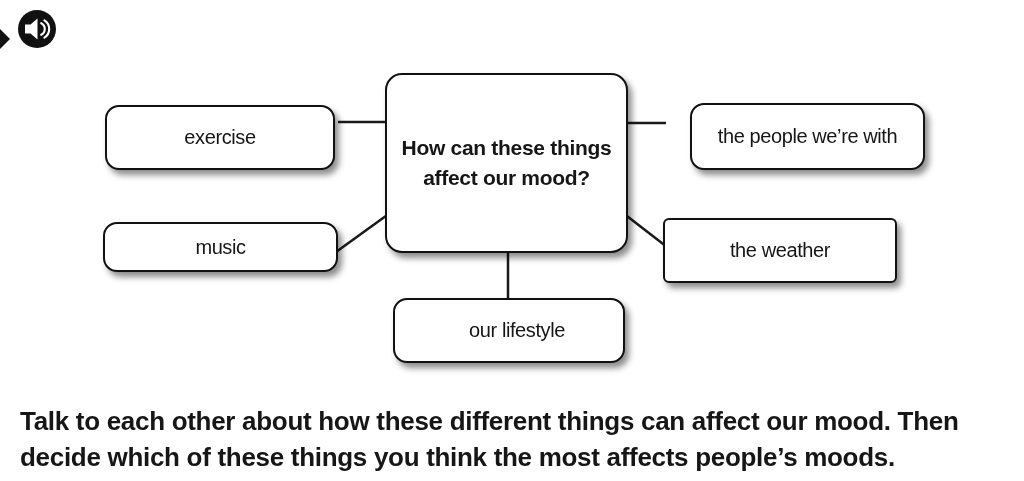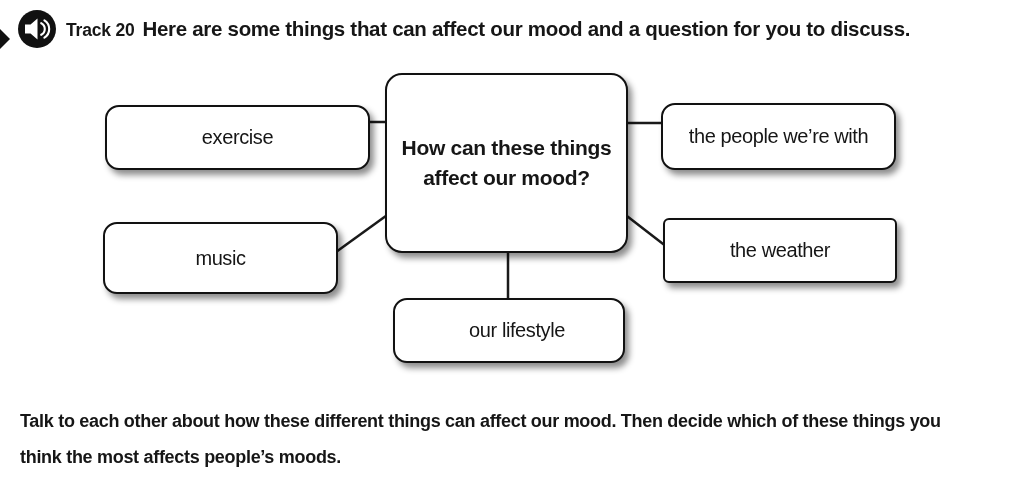--- a/index.html
+++ b/index.html
@@ -35,57 +35,53 @@
   .node {
     position: absolute;
     background: #ffffff;
     border: 2.5px solid #111;
     border-radius: 14px;
     box-shadow: 4px 5px 6px rgba(0,0,0,0.45);
     display: flex; align-items: center; justify-content: center;
     font-size: 20px; letter-spacing: -0.4px;
     text-align: center;
   }
-  .node-exercise  { left: 105px; top: 105px; width: 265px; height: 65px; }
-  .node-music     { left: 103px; top: 222px; width: 235px; height: 72px; align-items: center; }
-  .node-people    { left: 661px; top: 103px; width: 235px; height: 67px; }
+  .node-exercise  { left: 105px; top: 105px; width: 230px; height: 65px; }
+  .node-music     { left: 103px; top: 222px; width: 235px; height: 50px; align-items: center; }
+  .node-people    { left: 690px; top: 103px; width: 235px; height: 67px; }
   .node-weather   { left: 663px; top: 218px; width: 234px; height: 65px; border-radius: 6px; }
   .node-lifestyle { left: 393px; top: 298px; width: 232px; height: 65px; padding-left: 16px; }
   .node-center {
     left: 385px; top: 73px; width: 243px; height: 180px;
     border-radius: 17px;
     font-weight: bold; font-size: 21px; letter-spacing: -0.3px;
     line-height: 30px;
     padding: 16px 14px;
   }
 
   
   .footer-instruction {
     position: absolute; left: 20px; top: 403px;
     width: 962px;
-    font-weight: bold; font-size: 18px; letter-spacing: -0.3px;
+    font-weight: bold; font-size: 26px; letter-spacing: -0.3px;
     line-height: 36px;
   }
 </style>
 </head>
 <body>
 
 <div class="edge-arrow"></div>
 
 <div class="header-row">
   <svg class="speaker" viewBox="0 0 40 40">
     <circle cx="20" cy="20" r="19" fill="#111"></circle>
     <polygon points="8,15.5 13.5,15.5 20.5,9.5 20.5,30.5 13.5,24.5 8,24.5" fill="#fff"></polygon>
     <path d="M24.2,14.2 a6.5,6.5 0 0 1 0,11.6" fill="none" stroke="#fff" stroke-width="2.1" stroke-linecap="round"></path>
     <path d="M27.4,11.3 a10.3,10.3 0 0 1 0,17.4" fill="none" stroke="#fff" stroke-width="2.1" stroke-linecap="round"></path>
   </svg>
-  <div class="header-text">
-    <span class="track-label">Track 20</span>
-    <span class="header-instruction">Here are some things that can affect our mood and a question for you to discuss.</span>
-  </div>
 </div>
 
 <svg class="connector-layer" viewBox="0 0 1024 481">
   <line x1="338" y1="122" x2="392" y2="122" stroke="#1a1a1a" stroke-width="2.5"></line>
   <line x1="622" y1="123" x2="666" y2="123" stroke="#1a1a1a" stroke-width="2.5"></line>
   <line x1="336" y1="252" x2="390" y2="213" stroke="#1a1a1a" stroke-width="2.5"></line>
   <line x1="623" y1="213" x2="667" y2="247" stroke="#1a1a1a" stroke-width="2.5"></line>
   <line x1="508" y1="250" x2="508" y2="301" stroke="#1a1a1a" stroke-width="2.5"></line>
 </svg>
 

